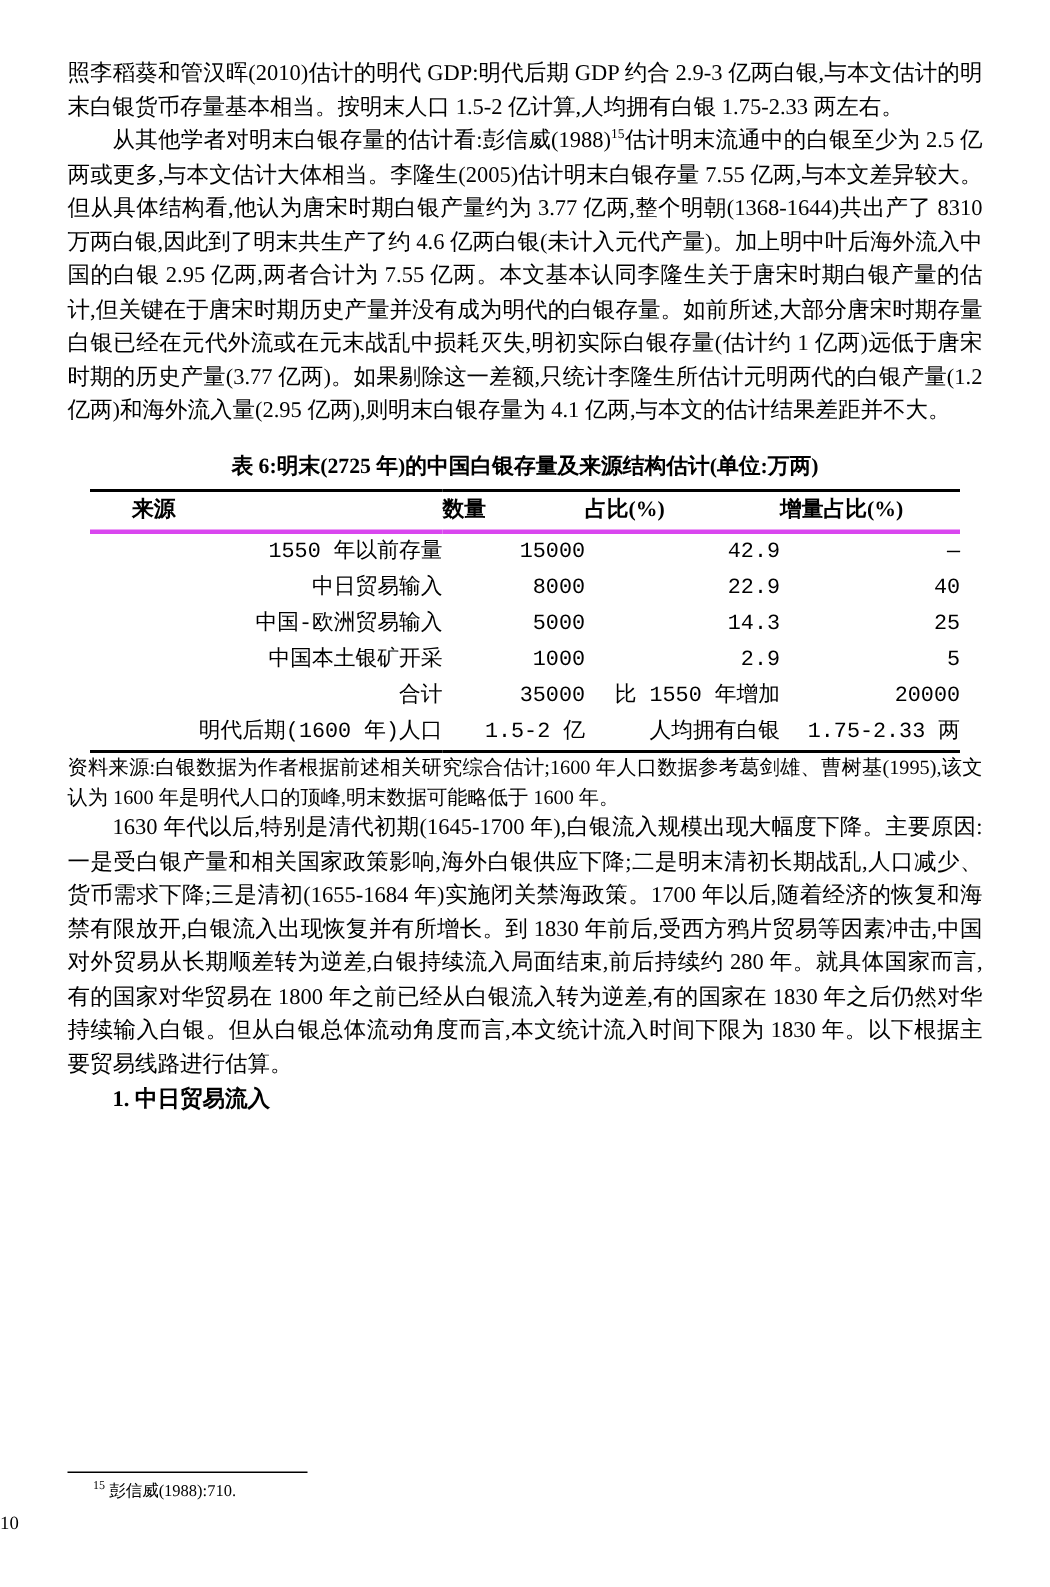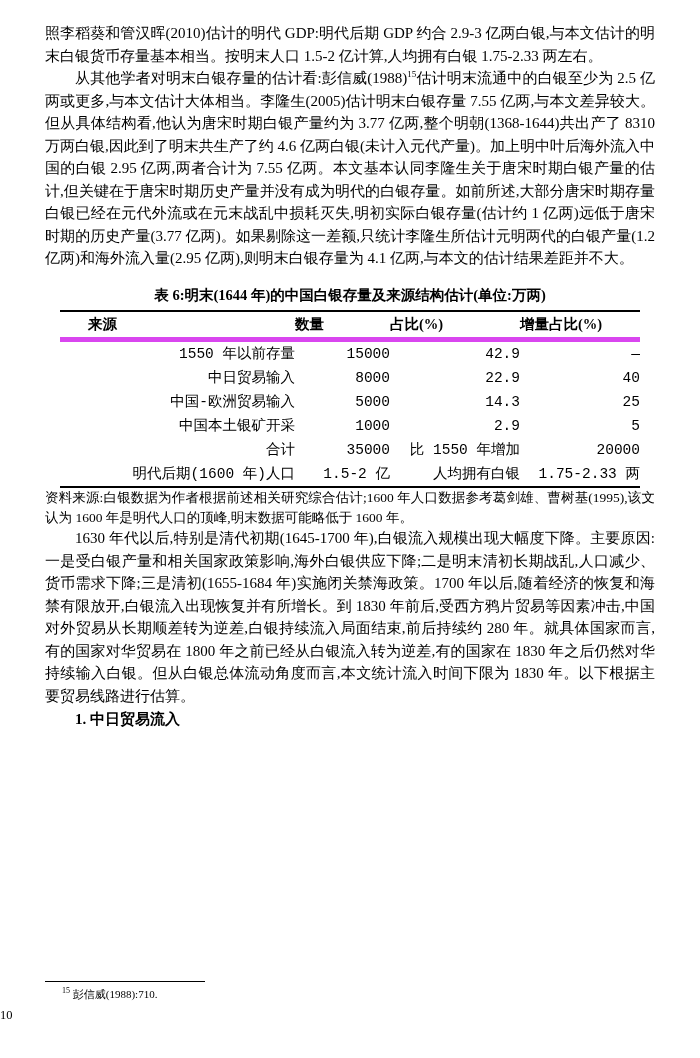--- a/index.html
+++ b/index.html
@@ -7,21 +7,21 @@
   .page {
     position: relative;
     width: 700px;
     height: 1036px;
     margin: 0 auto;
     background: #ffffff;
     color: #000000;
     font-family: "Liberation Serif", "DejaVu Serif", serif;
     font-size: 15px;
     line-height: 22.5px;
-    padding: 22px 45px 0 45px;
+    padding: 38px 45px 0 45px;
     overflow: hidden;
   }
   .para { text-align: justify; }
   .para.indent { text-indent: 2em; }
   sup.fnref {
     font-size: 9px;
     vertical-align: super;
     line-height: 0;
   }
   .table-caption {
@@ -33,21 +33,21 @@
   }
   table.silver-table {
     width: 580px;
     margin: 0 auto;
     border-collapse: collapse;
     border-top: 2px solid #000;
     border-bottom: 2px solid #000;
     font-size: 14.5px;
     line-height: 21px;
   }
-  table.silver-table thead tr { border-bottom: 5px solid #d946ef; }
+  table.silver-table thead tr { border-bottom: 3px solid #d946ef; }
   table.silver-table th {
     text-align: left;
     font-weight: bold;
     padding: 2px 0 2px 0;
   }
   table.silver-table td {
     text-align: right;
     padding: 1.5px 0 1.5px 0;
     font-family: Liberation Mono, monospace;
   }
@@ -103,21 +103,21 @@
 </style>
 </head>
 <body>
 
 <div class="page">
 
   <p class="para">照李稻葵和管汉晖(2010)估计的明代 GDP:明代后期 GDP 约合 2.9-3 亿两白银,与本文估计的明末白银货币存量基本相当。按明末人口 1.5-2 亿计算,人均拥有白银 1.75-2.33 两左右。</p>
 
   <p class="para indent"><span>从其他学者对明末白银存量的估计看:彭信威(1988)</span><sup class="fnref">15</sup><span>估计明末流通中的白银至少为 2.5 亿两或更多,与本文估计大体相当。李隆生(2005)估计明末白银存量 7.55 亿两,与本文差异较大。但从具体结构看,他认为唐宋时期白银产量约为 3.77 亿两,整个明朝(1368-1644)共出产了 8310 万两白银,因此到了明末共生产了约 4.6 亿两白银(未计入元代产量)。加上明中叶后海外流入中国的白银 2.95 亿两,两者合计为 7.55 亿两。本文基本认同李隆生关于唐宋时期白银产量的估计,但关键在于唐宋时期历史产量并没有成为明代的白银存量。如前所述,大部分唐宋时期存量白银已经在元代外流或在元末战乱中损耗灭失,明初实际白银存量(估计约 1 亿两)远低于唐宋时期的历史产量(3.77 亿两)。如果剔除这一差额,只统计李隆生所估计元明两代的白银产量(1.2 亿两)和海外流入量(2.95 亿两),则明末白银存量为 4.1 亿两,与本文的估计结果差距并不大。</span></p>
 
-  <div class="table-caption">表 6:明末(1644 年)的中国白银存量及来源结构估计(单位:万两)</div>
+  <div class="table-caption">表 6:明末(2725 年)的中国白银存量及来源结构估计(单位:万两)</div>
 
   <table class="silver-table">
     <colgroup>
       <col style="width:235px">
         <col style="width:95px">
         <col style="width:130px">
         <col style="width:120px">
     </colgroup>
     <thead>
       <tr>

